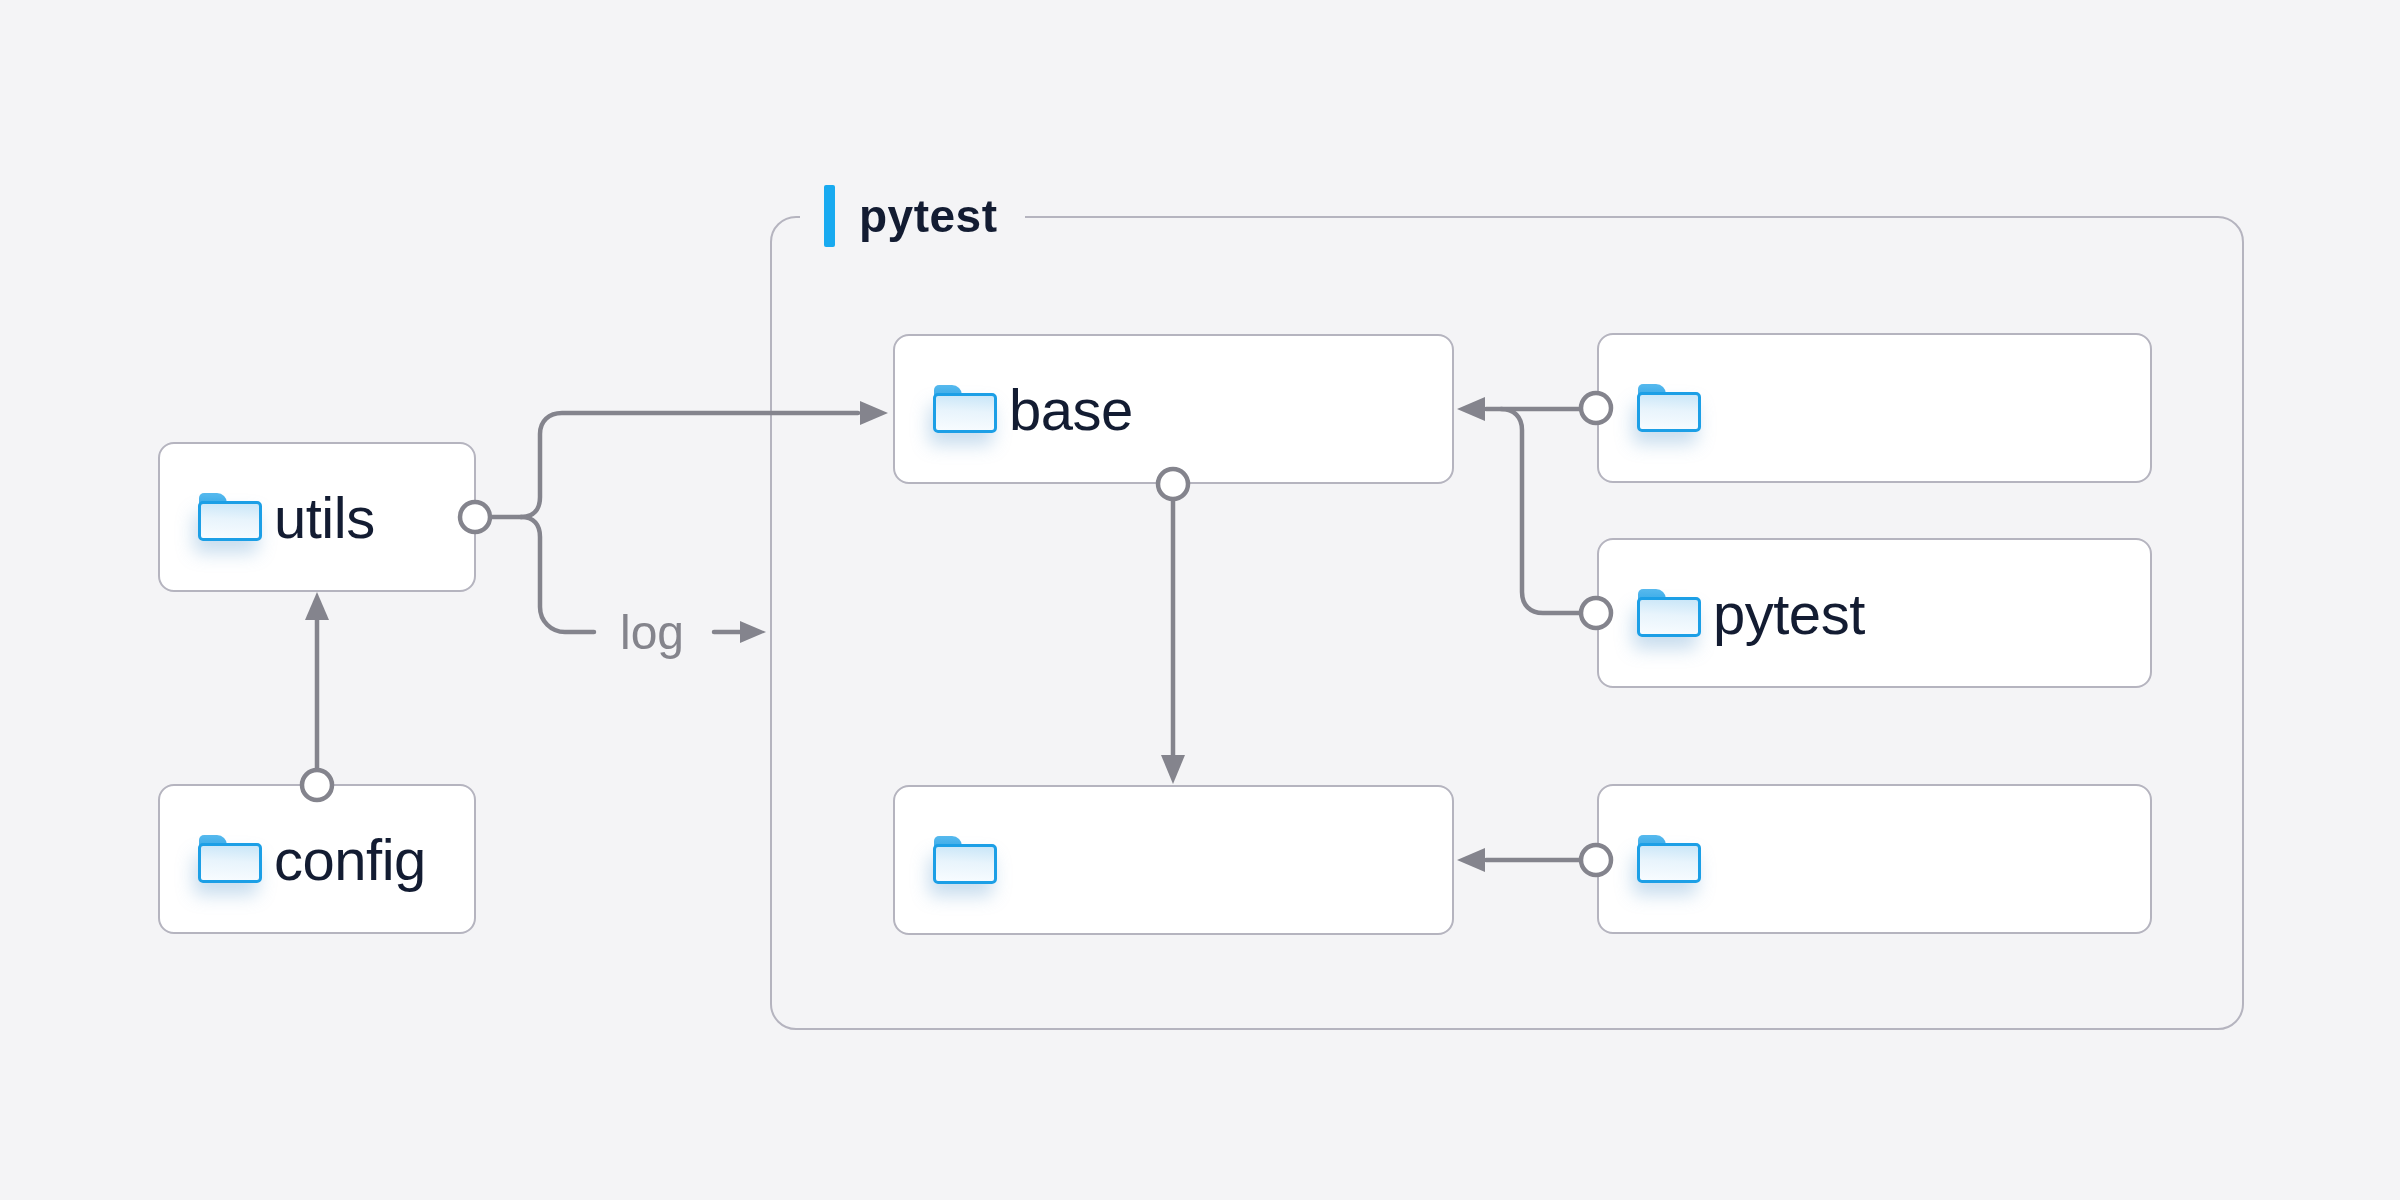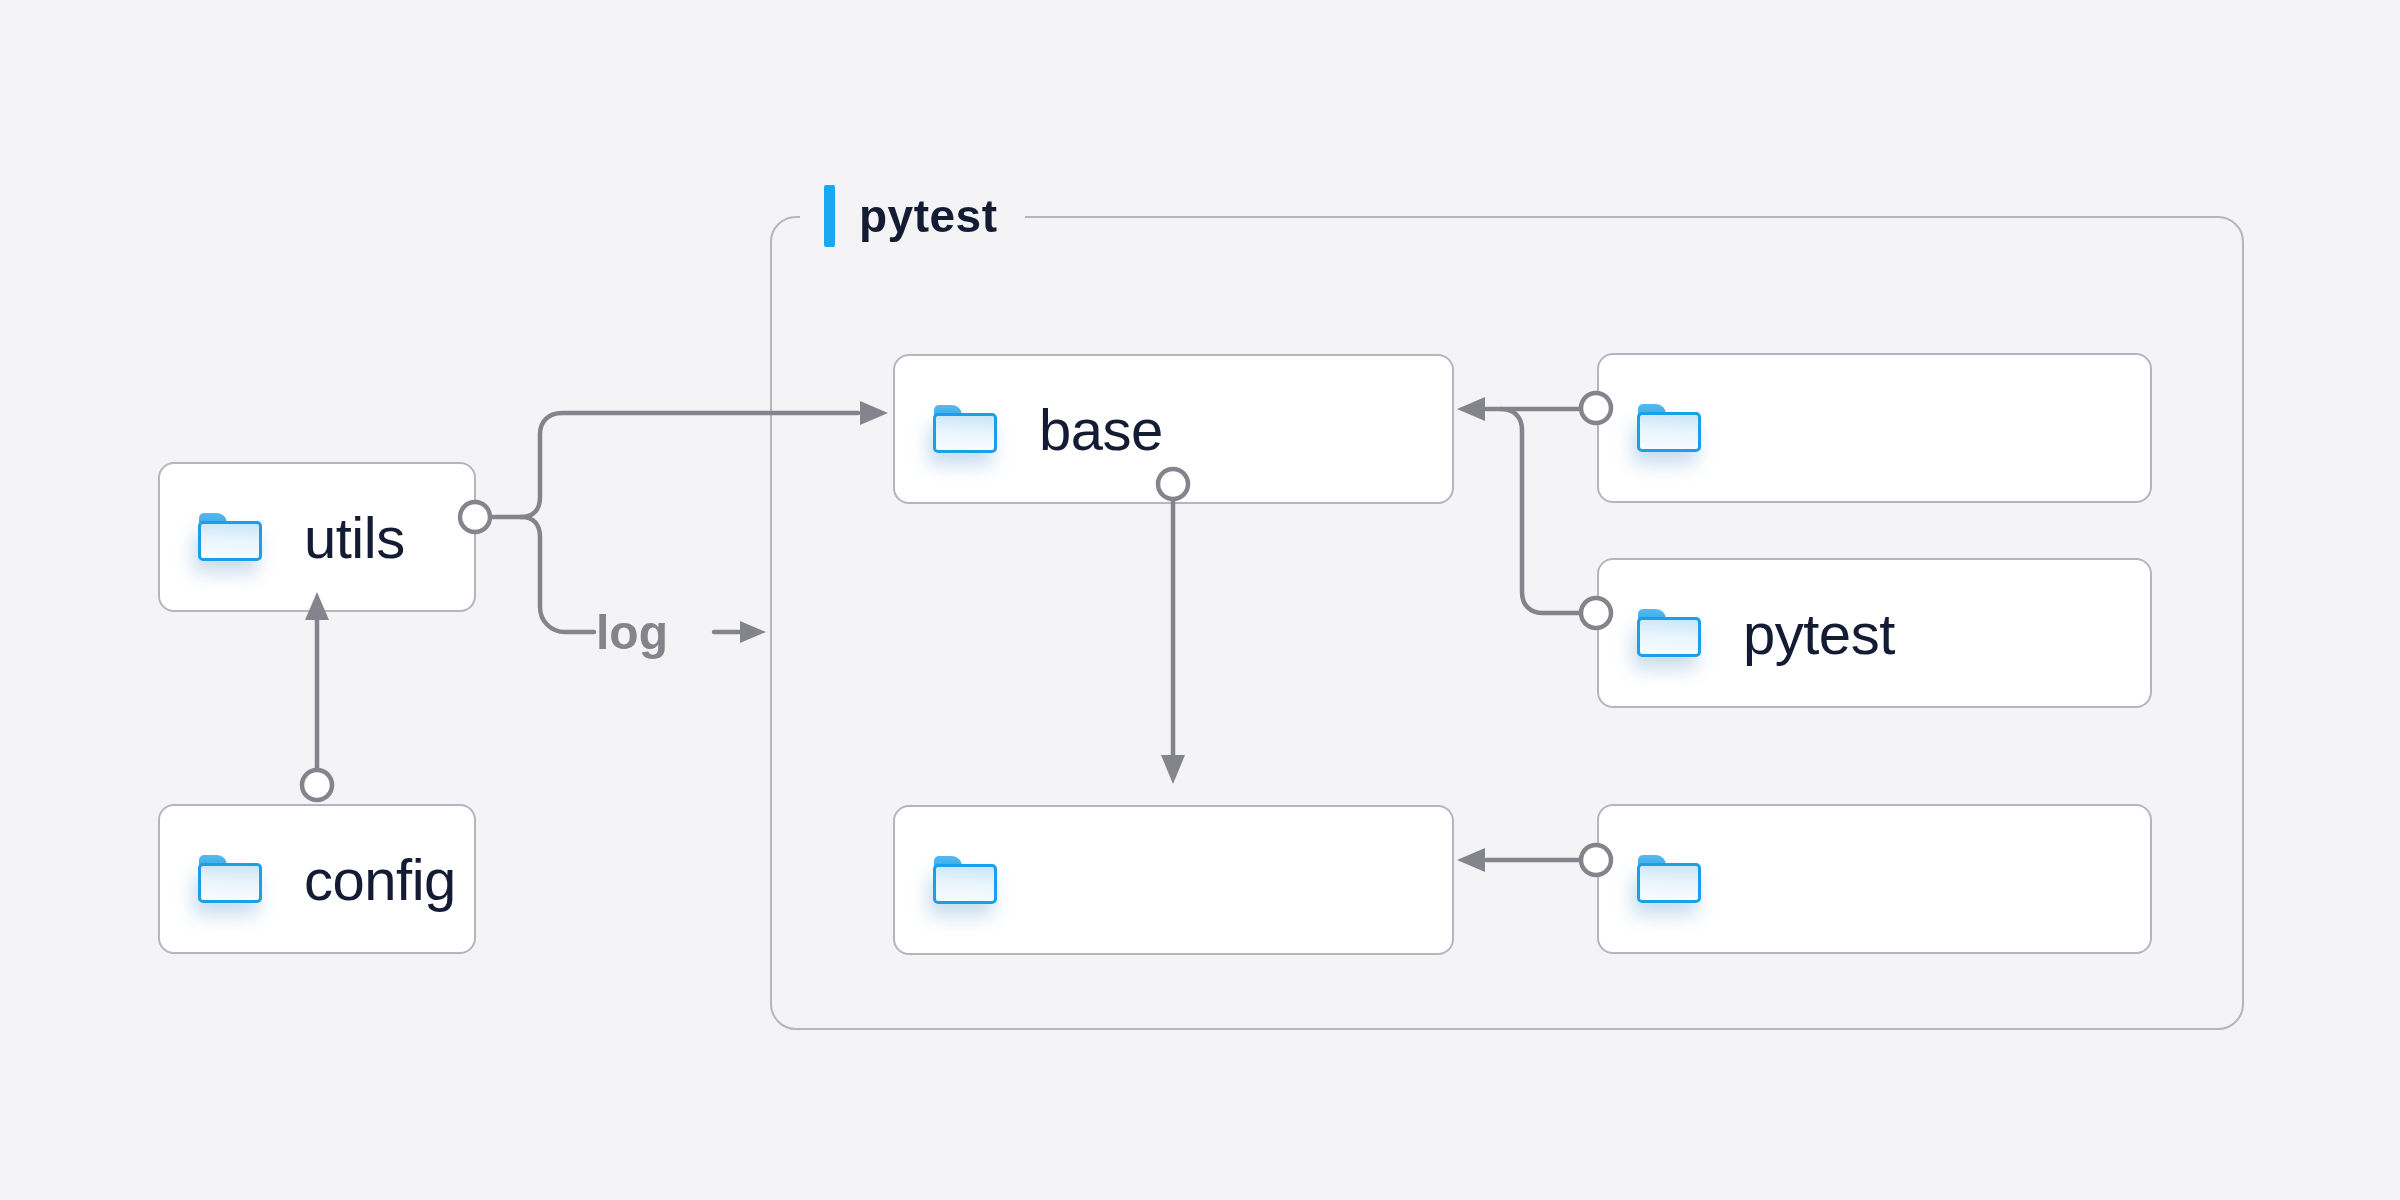--- a/index.html
+++ b/index.html
@@ -44,23 +44,22 @@
     letter-spacing:.5px;line-height:64px;
   }
 
   
   .node{
     position:absolute;height:150px;
     background:#ffffff;
     border:2.5px solid var(--border);
     border-radius:16px;
     display:flex;align-items:center;
-    padding-left:38px;gap:42px;
+    padding-left:38px;gap:12px;
     z-index:2;
-    margin-top:20px;
   }
   .node-label{
     font-size:58px;font-weight:500;color:var(--navy);
     letter-spacing:-.5px;
     white-space:nowrap;
   }
   .n-utils    {left:158px; top:442px; width:318px;}
   .n-config   {left:158px; top:784px; width:318px;}
   .n-base     {left:893px; top:334px; width:561px;}
   .n-testcases{left:893px; top:785px; width:561px;}
@@ -88,22 +87,22 @@
     position:absolute;left:0;top:0;width:2400px;height:1200px;
     z-index:4;pointer-events:none;
   }
   svg .wire{stroke:var(--connector);stroke-width:4.5;fill:none;stroke-linecap:round;}
   svg .head{fill:var(--connector);stroke:none;}
   svg .dot{fill:#ffffff;stroke:var(--connector);stroke-width:4.5;}
 
   
   .edge-label{
     position:absolute;left:596px;top:605px;width:112px;height:56px;
-    font-size:48px;font-weight:700;color:var(--edge-label);
-    line-height:56px;
+    font-size:48px;font-weight:400;color:var(--edge-label);
+    text-align:center;line-height:56px;
     z-index:5;
   }
 </style>
 </head>
 <body>
 
 <div class="stage">
 
   <div class="group-box"></div>
 

